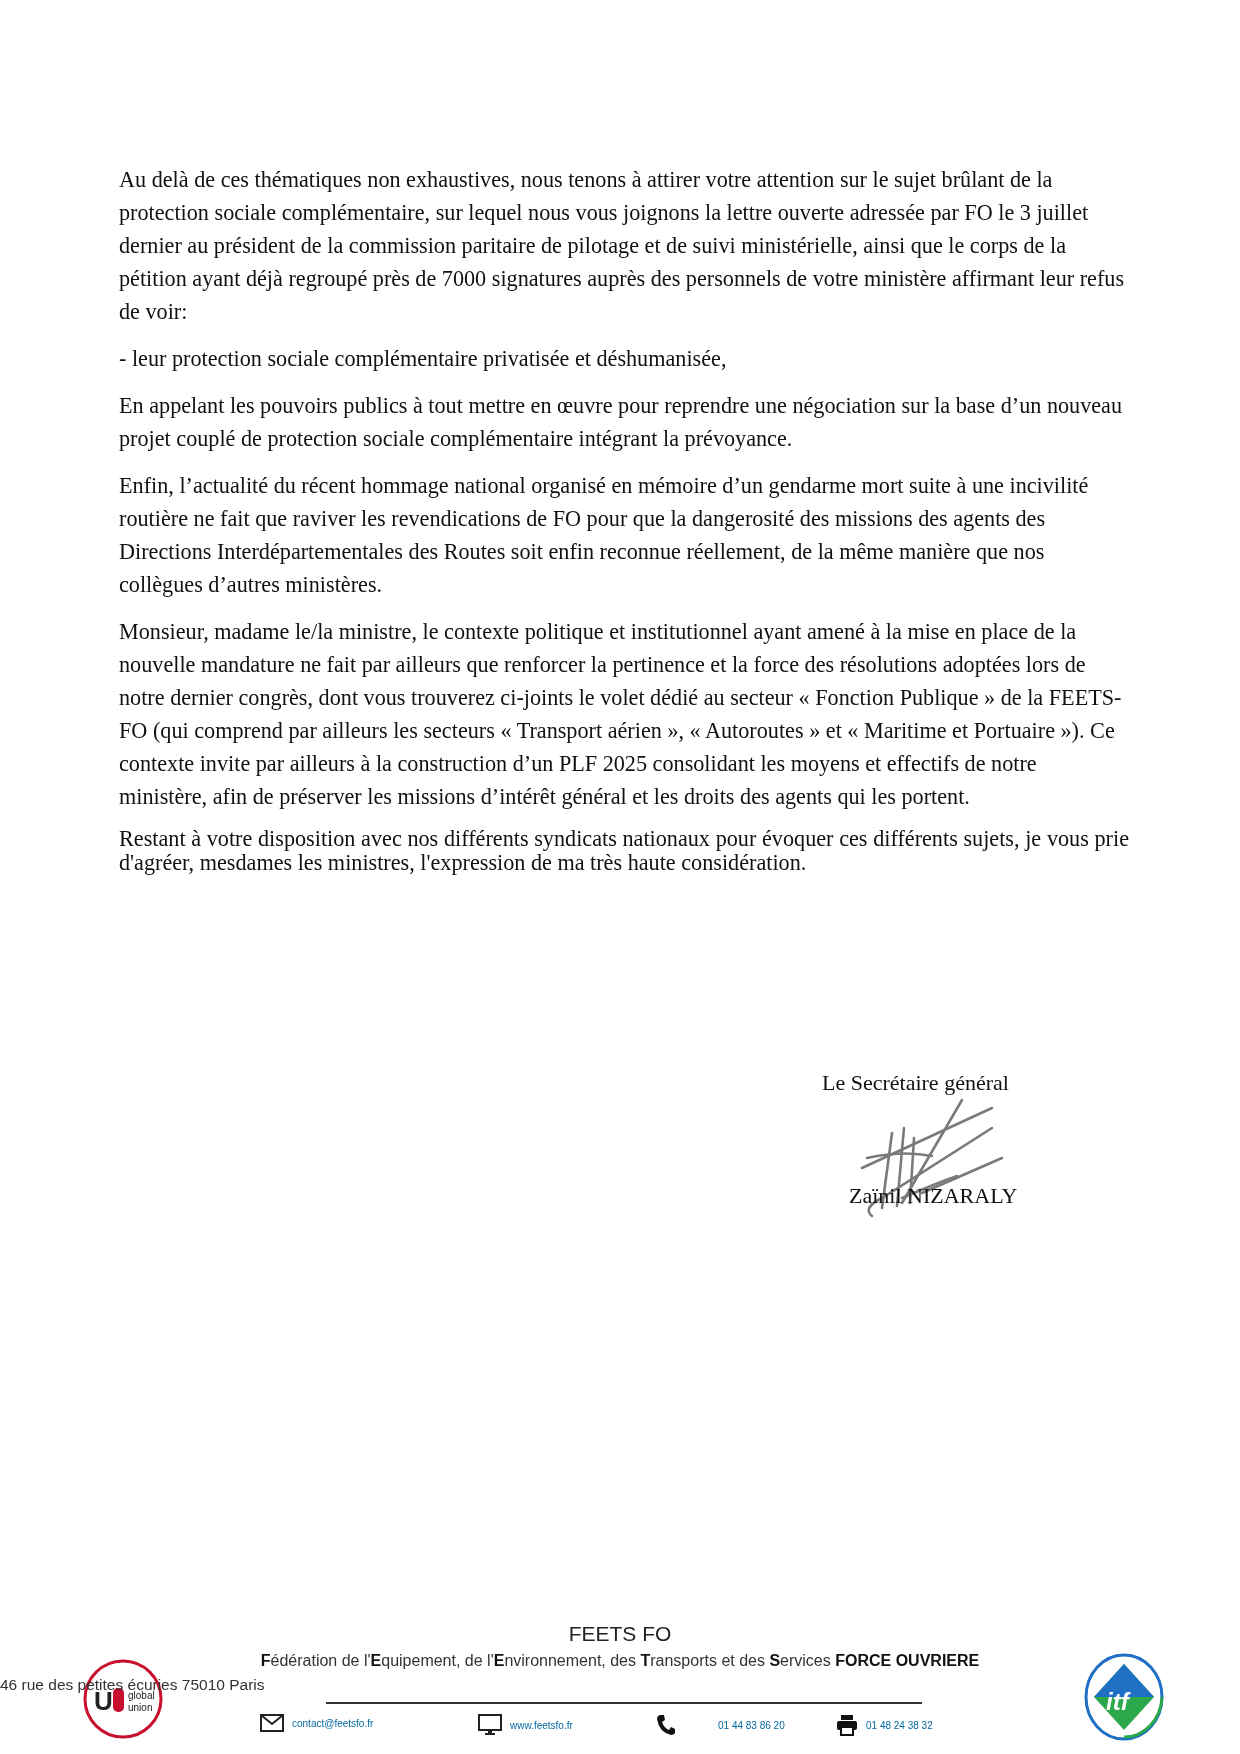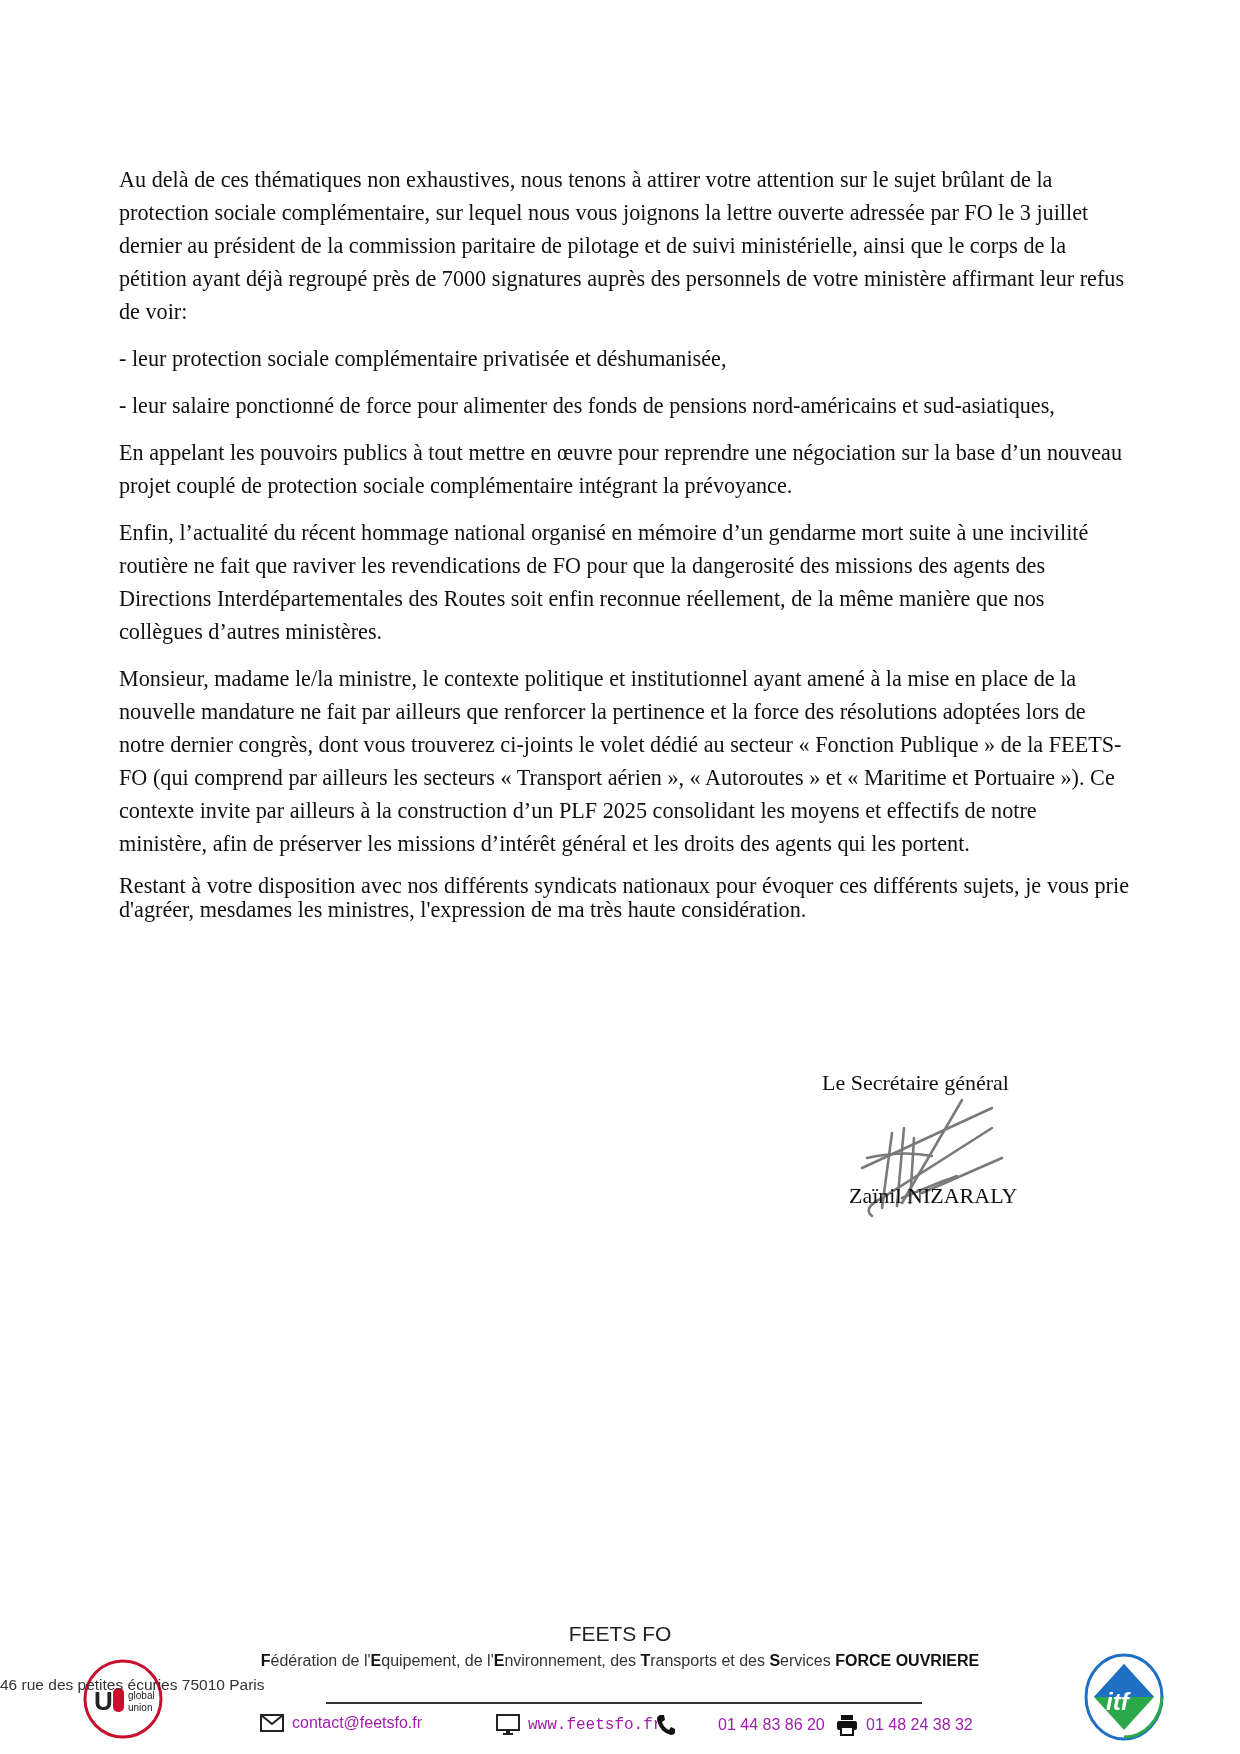--- a/index.html
+++ b/index.html
@@ -18,35 +18,34 @@
     font-family:"DejaVu Sans", sans-serif; }
   .f-org { position:absolute; left:0; width:1240px; top:12px; text-align:center;
     font-family:"Liberation Sans", sans-serif; font-weight:normal; font-size:21px; color:#222; }
   .f-full { position:absolute; left:0; width:1240px; top:42px; text-align:center;
     font-family:"Liberation Sans", sans-serif; font-size:16px; color:#333; }
   .f-full b { color:#111; }
   .f-addr { position:absolute; left:0; width:1240px; top:66px; text-align:left;
     font-family:"Liberation Sans", sans-serif; font-size:15.5px; color:#333; }
   .f-rule { position:absolute; left:326px; width:596px; top:92px; height:2px; background:#333; }
   .f-contacts { position:absolute; top:104px; left:0; width:1240px; height:30px;
-    font-family:"Liberation Sans", sans-serif; font-size:16px; color:#a21caf; }
+    font-family:"Liberation Sans", sans-serif; font-size:10px; color:#0369a1; }
   .contact { position:absolute; top:0; display:flex; align-items:center; gap:8px; white-space:nowrap; }
   .contact svg { display:block; }
   .logo-uni { position:absolute; left:82px; top:48px; width:82px; height:82px; }
   .logo-itf { position:absolute; left:1082px; top:42px; width:84px; height:90px; }
 </style>
 </head>
 <body>
 
 <div class="page">
 
   <div class="body-text">
     <p>Au delà de ces thématiques non exhaustives, nous tenons à attirer votre attention sur le sujet brûlant de la protection sociale complémentaire, sur lequel nous vous joignons la lettre ouverte adressée par FO le 3 juillet dernier au président de la commission paritaire de pilotage et de suivi ministérielle, ainsi que le corps de la pétition ayant déjà regroupé près de 7000 signatures auprès des personnels de votre ministère affirmant leur refus de voir:</p>
     <p>- leur protection sociale complémentaire privatisée et déshumanisée,</p>
-    <p>- leur salaire ponctionné de force pour alimenter des fonds de pensions nord-américains et sud-asiatiques,</p>
     <p>En appelant les pouvoirs publics à tout mettre en œuvre pour reprendre une négociation sur la base d’un nouveau projet couplé de protection sociale complémentaire intégrant la prévoyance.</p>
     <p>Enfin, l’actualité du récent hommage national organisé en mémoire d’un gendarme mort suite à une incivilité routière ne fait que raviver les revendications de FO pour que la dangerosité des missions des agents des Directions Interdépartementales des Routes soit enfin reconnue réellement, de la même manière que nos collègues d’autres ministères.</p>
     <p>Monsieur, madame le/la ministre, le contexte politique et institutionnel ayant amené à la mise en place de la nouvelle mandature ne fait par ailleurs que renforcer la pertinence et la force des résolutions adoptées lors de notre dernier congrès, dont vous trouverez ci-joints le volet dédié au secteur « Fonction Publique » de la FEETS-FO (qui comprend par ailleurs les secteurs « Transport aérien », « Autoroutes » et « Maritime et Portuaire »). Ce contexte invite par ailleurs à la construction d’un PLF 2025 consolidant les moyens et effectifs de notre ministère, afin de préserver les missions d’intérêt général et les droits des agents qui les portent.</p>
     <p class="justify">Restant à votre disposition avec nos différents syndicats nationaux pour évoquer ces différents sujets, je vous prie d'agréer, mesdames les ministres, l'expression de ma très haute considération.</p>
   </div>
 
   <div class="sig-block">
     <div class="sig-title">Le Secrétaire général</div>
     <svg class="sig-scribble" viewBox="0 0 170 130">
       <g fill="none" stroke="#7a7a7a" stroke-width="2.6" stroke-linecap="round">
@@ -79,21 +78,21 @@
     <div class="f-rule"></div>
 
     <div class="f-contacts">
       <div class="contact" style="left:260px;">
         <svg width="24" height="18" viewBox="0 0 24 18">
           <rect x="1" y="1" width="22" height="16" fill="none" stroke="#222" stroke-width="2"></rect>
           <path d="M1 1 L12 10 L23 1" fill="none" stroke="#222" stroke-width="2"></path>
         </svg>
         <span>contact@feetsfo.fr</span>
       </div>
-      <div class="contact" style="left:496px;font-family:Liberation Mono, monospace;">
+      <div class="contact" style="left:478px;">
         <svg width="24" height="22" viewBox="0 0 24 22">
           <rect x="1" y="1" width="22" height="15" fill="none" stroke="#222" stroke-width="2"></rect>
           <rect x="10" y="16" width="4" height="3" fill="#222"></rect>
           <rect x="7" y="19" width="10" height="2" fill="#222"></rect>
         </svg>
         <span>www.feetsfo.fr</span>
       </div>
       <div class="contact" style="left:656px;gap:42px;">
         <svg width="20" height="22" viewBox="0 0 20 22">
           <path d="M4 1 L8 1 L9 6 L6 8 Q8 14 13 16 L15 13 L19 15 L19 19 Q18 21 15 21 Q3 18 1 5 Q1 2 4 1 Z" fill="#111"></path>

